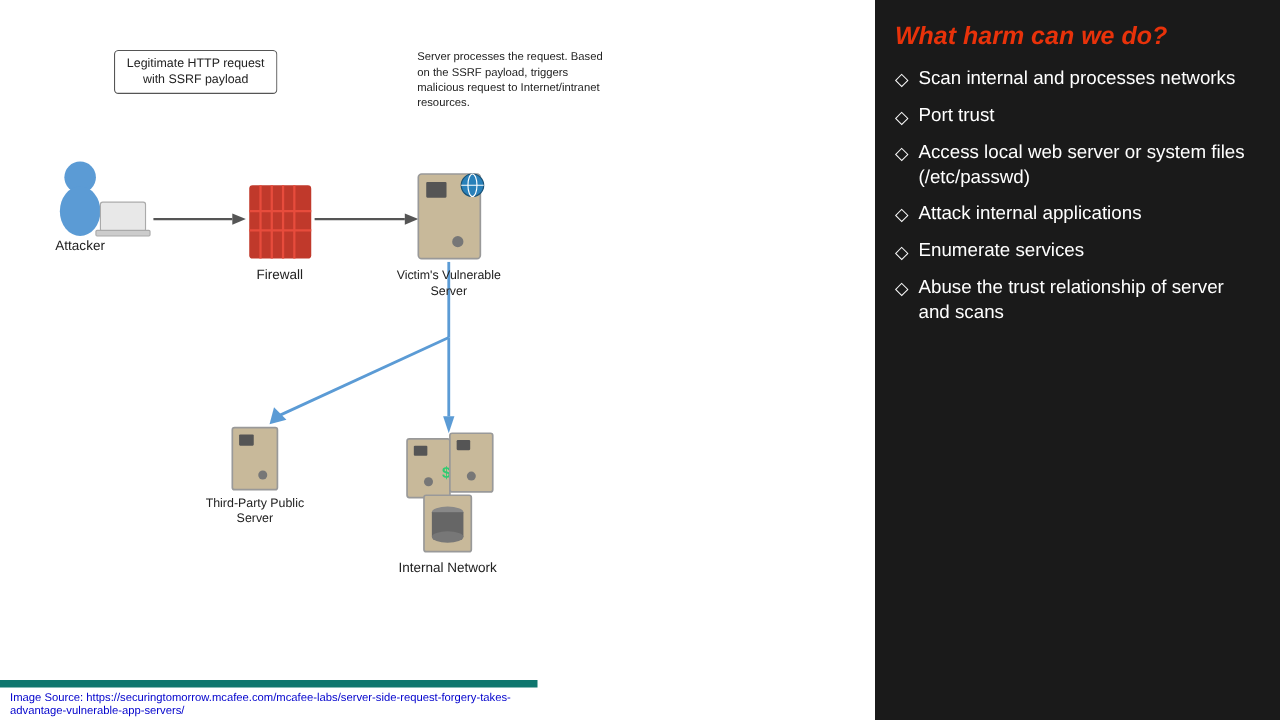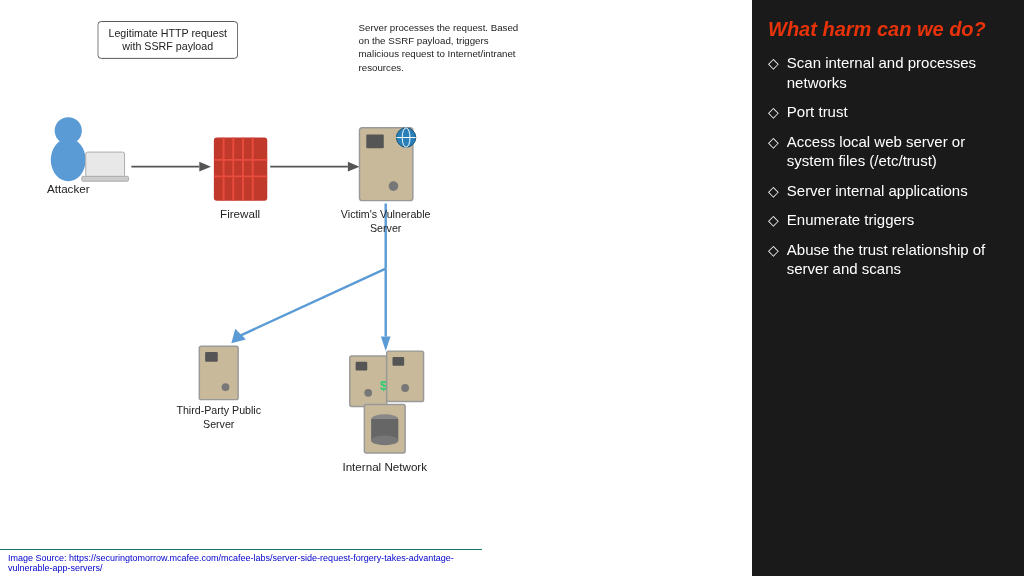--- a/index.html
+++ b/index.html
@@ -18,21 +18,21 @@
       background: #fff;
       position: relative;
       padding: 10px;
       display: flex;
       flex-direction: column;
       align-items: center;
     }
 
     
     .right-panel {
-      width: 272px;
+      width: 324px;
       background: #1a1a1a;
       color: #fff;
       padding: 18px 16px;
       display: flex;
       flex-direction: column;
     }
 
     .right-panel h2 {
       color: #e8320a;
       font-size: 20px;
@@ -81,21 +81,21 @@
     
     .image-source {
       position: absolute;
       bottom: 0;
       left: 0;
       right: 270px;
       background: #fff;
       padding: 3px 8px;
       font-size: 9px;
       color: #0000cc;
-      border-top: 1px solid #0f766e;
+      border-top: 6px solid #0f766e;
     }
   </style>
 </head>
 <body>
 
 <div class="left-panel">
   <div class="diagram">
     <svg class="diagram-svg" viewBox="0 0 754 560">
 
       <foreignObject x="90" y="5" width="145" height="55">
@@ -188,28 +188,28 @@
   <li>
         <span class="bullet">◇</span>
         <span>Scan internal and processes networks</span>
       </li>
       <li>
         <span class="bullet">◇</span>
         <span>Port trust</span>
       </li>
       <li>
         <span class="bullet">◇</span>
-        <span>Access local web server or system files (/etc/trust)</span>
-      </li>
-      <li>
-        <span class="bullet">◇</span>
-        <span>Server internal applications</span>
-      </li>
-      <li>
-        <span class="bullet">◇</span>
-        <span>Enumerate triggers</span>
+        <span>Access local web server or system files (/etc/passwd)</span>
+      </li>
+      <li>
+        <span class="bullet">◇</span>
+        <span>Attack internal applications</span>
+      </li>
+      <li>
+        <span class="bullet">◇</span>
+        <span>Enumerate services</span>
       </li>
       <li>
         <span class="bullet">◇</span>
         <span>Abuse the trust relationship of server and scans</span>
       </li>
     </ul>
 </div>
 
 </body></html>

